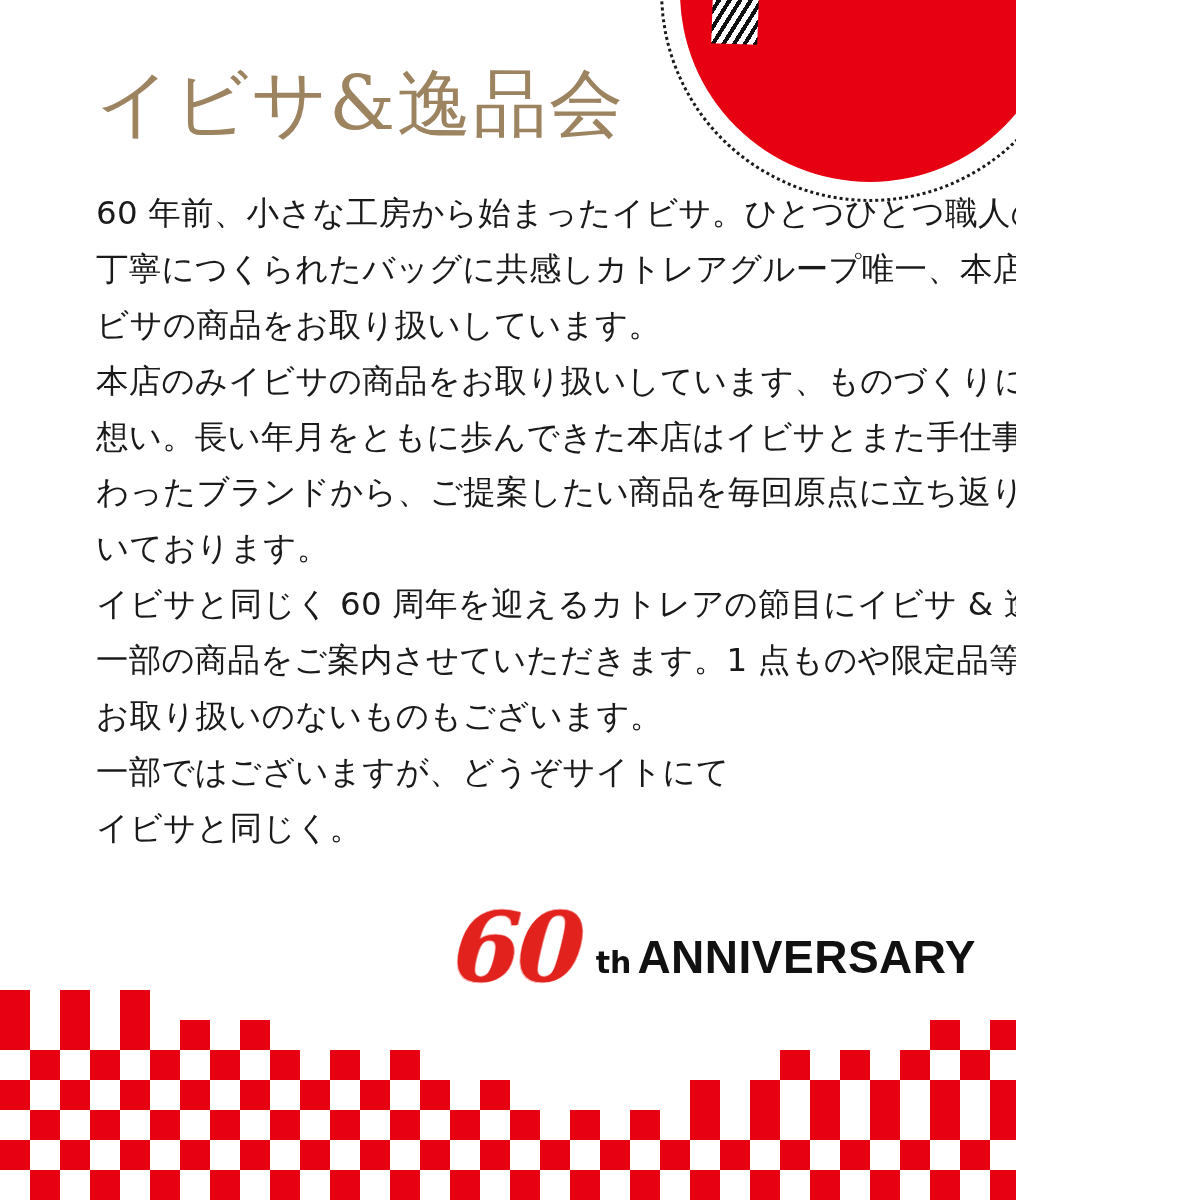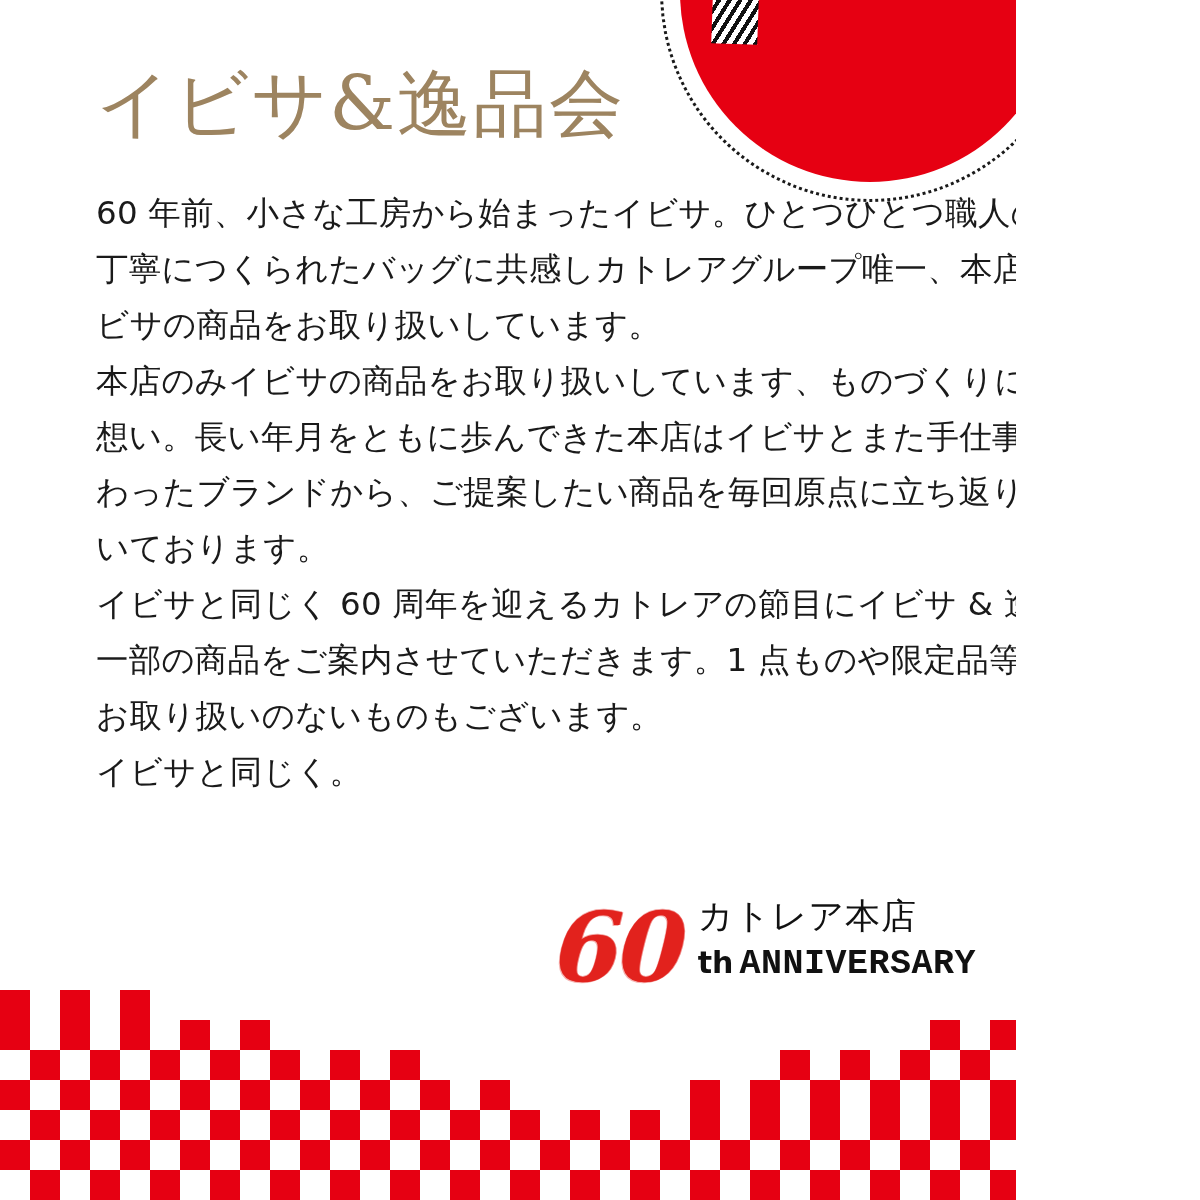--- a/index.html
+++ b/index.html
@@ -131,23 +131,23 @@
     margin-top: 7px;
   }
   .anniv-th {
     font-family: "DejaVu Sans", "Liberation Sans", sans-serif;
     font-weight: bold;
     font-size: 30px;
     color: #111;
     letter-spacing: 0px;
   }
   .anniv-word {
-    font-family: Liberation Mono, monospace;
+    font-family: Liberation Sans, sans-serif;
     font-weight: bold;
-    font-size: 35px;
+    font-size: 46px;
     color: #111;
     letter-spacing: 0.5px;
     margin-left: 6px;
   }
 
   
   .checker-wrap {
     position: absolute;
     left: 0;
     bottom: 0;
@@ -178,27 +178,27 @@
     <div class="circle-red"></div>
     <div class="circle-hatch"></div>
   </div>
 
   <div class="title">イビサ&amp;逸品会</div>
 
   <div class="body-copy">
     <p>60 年前、小さな工房から始まったイビサ。ひとつひとつ職人の手で丁寧につくられたバッグに共感しカトレアグループ唯一、本店のみイビサの商品をお取り扱いしています。</p>
     <p>本店のみイビサの商品をお取り扱いしています、ものづくりに込めた想い。長い年月をともに歩んできた本店はイビサとまた手仕事にこだわったブランドから、ご提案したい商品を毎回原点に立ち返り選び抜いております。</p>
     <p>イビサと同じく 60 周年を迎えるカトレアの節目にイビサ &amp; 逸品会の一部の商品をご案内させていただきます。1 点ものや限定品等、普段お取り扱いのないものもございます。</p>
+    <p>一部ではございますが、どうぞサイトにて</p>
     <p>イビサと同じく。</p>
   </div>
 
   <div class="anniversary">
     <div class="anniv-60">60</div>
     <div class="anniv-right">
-      <div class="anniv-brand">カトレア本店</div>
       <div class="anniv-sub">
         <span class="anniv-th">th</span>
         <span class="anniv-word">ANNIVERSARY</span>
       </div>
     </div>
   </div>
 
   <div class="checker-wrap">
     <div class="cb" style="bottom:180px; left:0px;   width:180px;"></div>
     <div class="cb odd" style="bottom:180px; left:1020px; width:180px;"></div>

